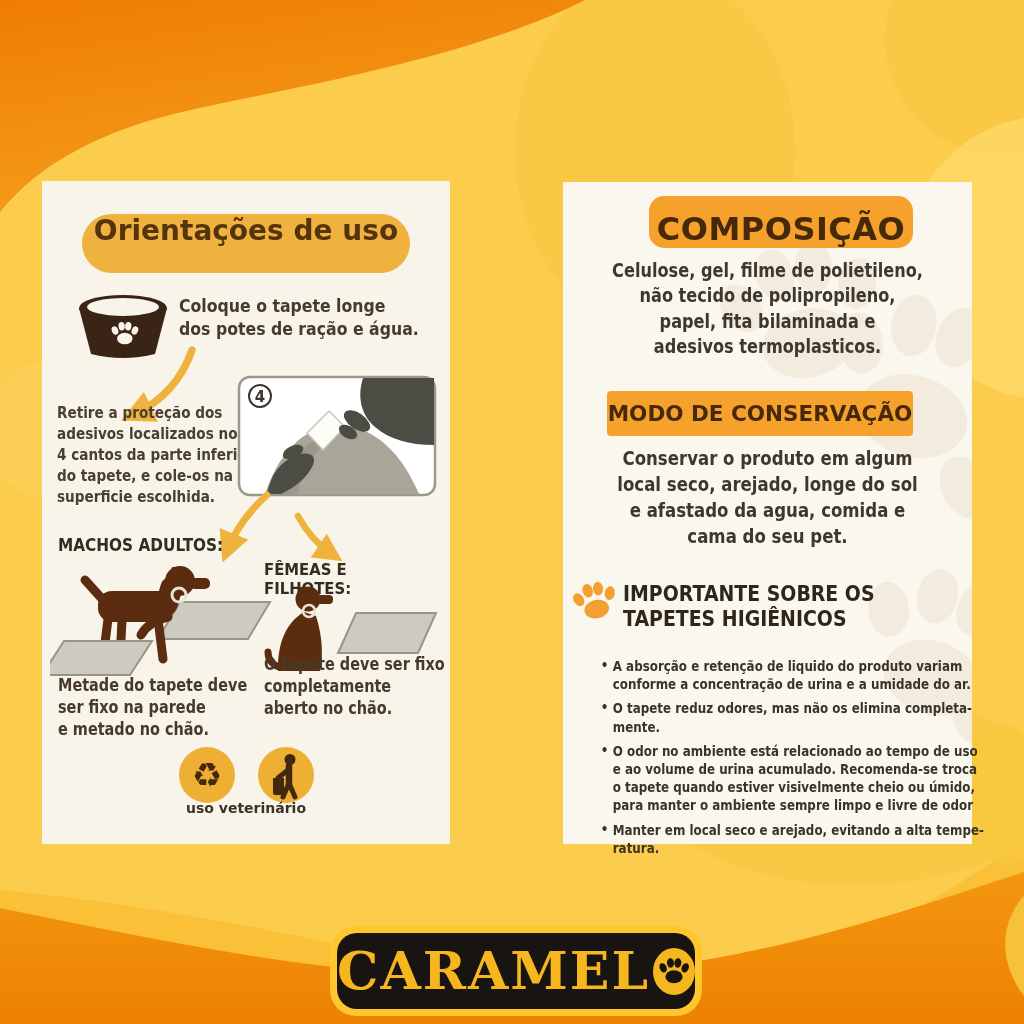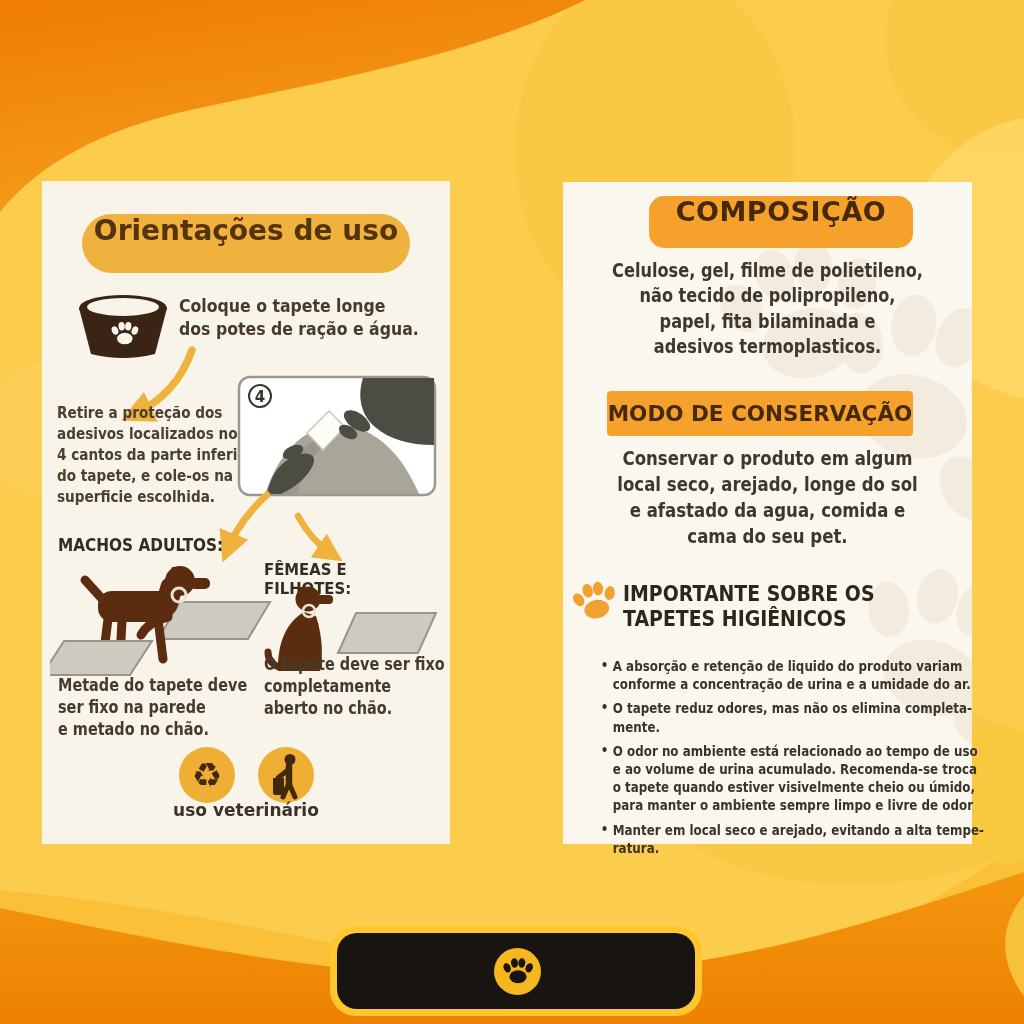--- a/index.html
+++ b/index.html
@@ -40,28 +40,28 @@
                  color:#453A2B;line-height:1.28;}
   .lc-females-h{left:222px;top:379px;font-size:16.5px;font-weight:bold;color:#332C20;
                 transform:scaleX(.9);transform-origin:0 0;}
   .lc-dog2{left:222px;top:402px;width:182px;height:92px;}
   .lc-females-text{left:222px;top:473px;width:200px;font-size:17px;font-weight:bold;
                    color:#453A2B;line-height:1.28;}
   .lc-recycle{left:137px;top:566px;width:56px;height:56px;border-radius:50%;
               background:#EFAF34;display:flex;align-items:center;justify-content:center;
               font-size:34px;font-weight:bold;color:#42290B;line-height:1;}
   .lc-trash{left:216px;top:566px;width:56px;height:56px;}
-  .lc-footer{left:0;top:619px;width:100%;text-align:center;font-size:17px;
+  .lc-footer{left:0;top:619px;width:100%;text-align:center;font-size:14px;
              font-weight:bold;color:#3B3227;}
 
   
   .rc-paws{left:0;top:0;width:409px;height:662px;color:#F0E7D6;}
   .rc-comp-pill{left:86px;top:14px;width:264px;height:52px;background:#F5A12C;border-radius:15px;
-                display:flex;align-items:flex-start;justify-content:center;
-                font-size:27px;font-weight:bold;color:#462908;letter-spacing:.5px;}
+                display:flex;align-items:flex-end;justify-content:center;
+                font-size:32px;font-weight:bold;color:#462908;letter-spacing:.5px;}
   .rc-comp-text{left:6px;top:76px;width:397px;text-align:center;font-size:19px;
                 font-weight:bold;color:#3E372D;line-height:1.33;}
   .rc-cons-pill{left:44px;top:209px;width:306px;height:45px;background:#F5A12C;border-radius:4px;
                 display:flex;align-items:center;justify-content:center;
                 font-size:21.5px;font-weight:bold;color:#462908;}
   .rc-cons-text{left:6px;top:264px;width:397px;text-align:center;font-size:19.5px;
                 font-weight:bold;color:#3E372D;line-height:1.33;}
   .rc-paw{left:8px;top:396px;width:48px;height:46px;color:#F2A030;transform:rotate(-12deg);}
   .rc-imp-h{left:60px;top:400px;width:340px;font-size:21px;font-weight:bold;color:#2F2619;
             line-height:1.2;transform:scaleX(.9);transform-origin:0 0;}
@@ -277,20 +277,21 @@
 e ao volume de urina acumulado. Recomenda-se troca
 o tapete quando estiver visivelmente cheio ou úmido,
 para manter o ambiente sempre limpo e livre de odor</li>
       <li>Manter em local seco e arejado, evitando a alta tempe-
 ratura.</li>
     </ul>
   </div>
 
   <div class="abs logo">
     <div class="logo-inner">
+      <span class="logo-text">CARAMEL</span>
       <span class="logo-o">
         <svg width="32" height="32" viewBox="0 0 100 100">
             <use href="#paw" fill="#181411"></use>
           </svg>
       </span>
     </div>
   </div>
 
 </div>
 

